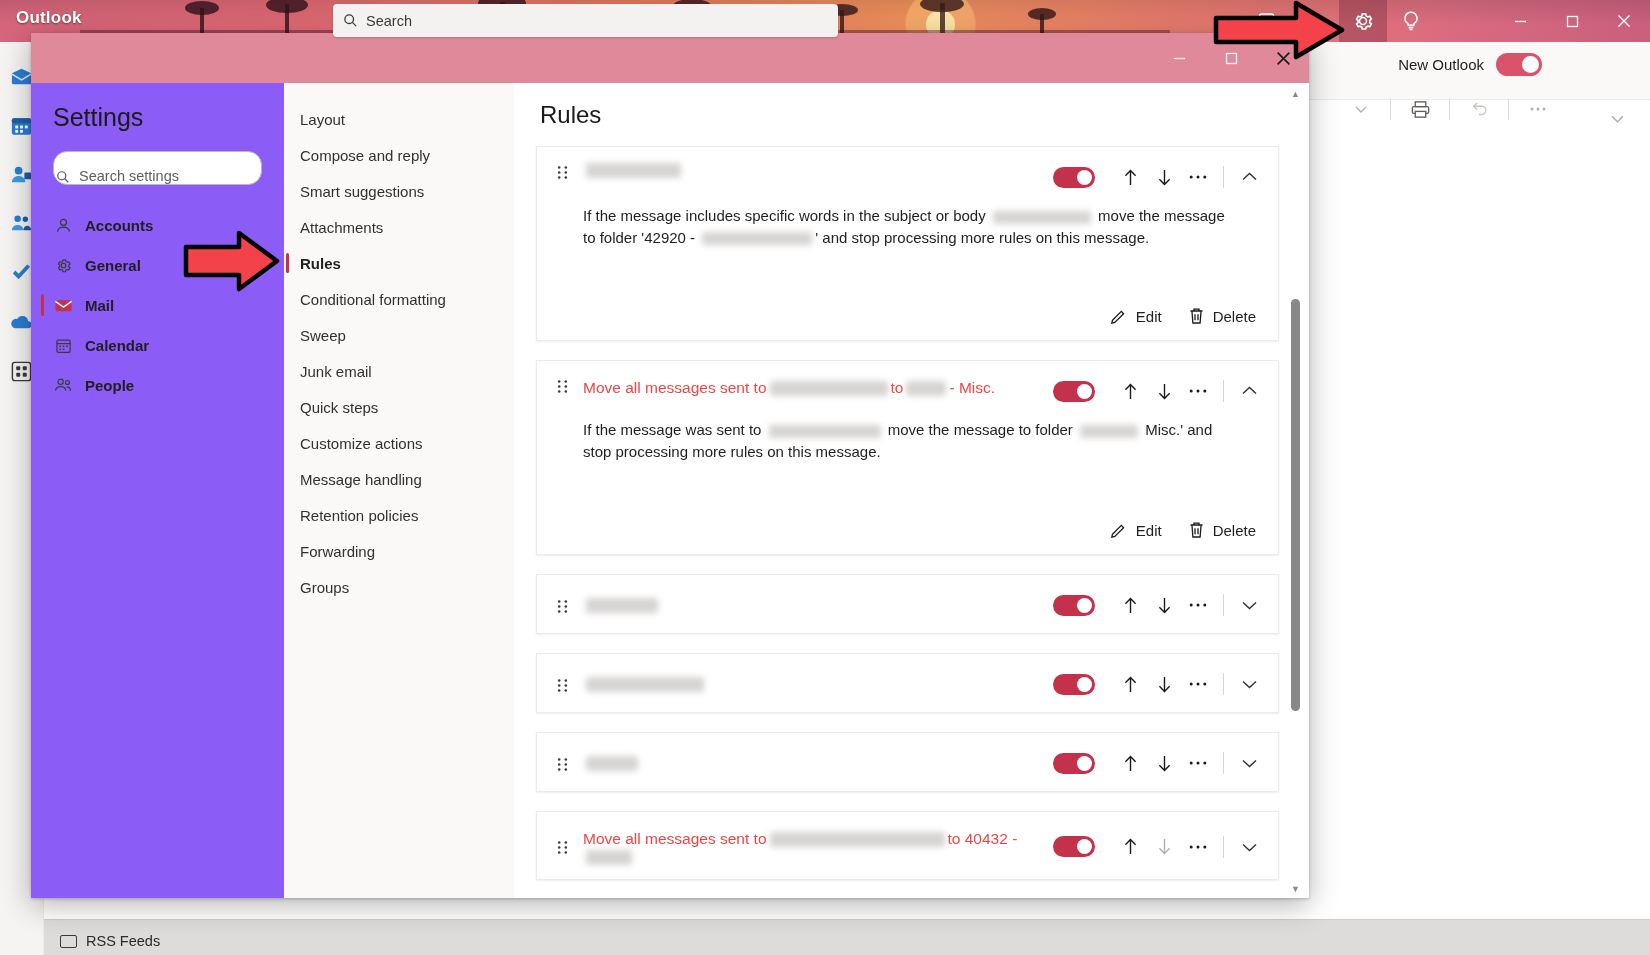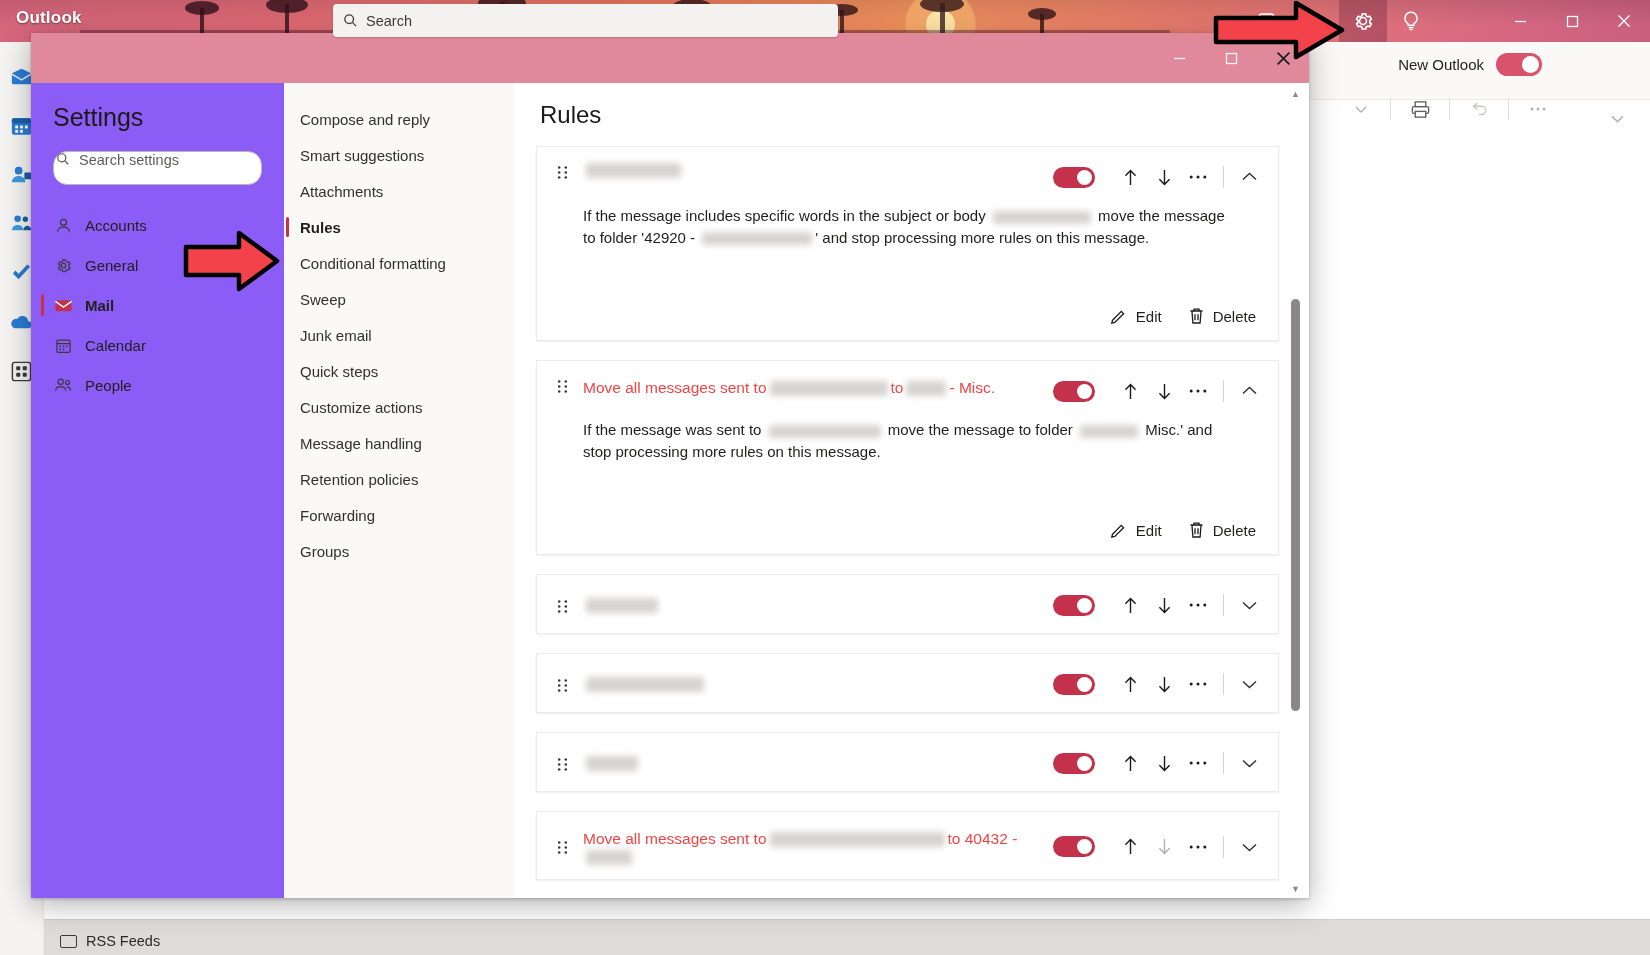--- a/index.html
+++ b/index.html
@@ -80,27 +80,27 @@
   }
   .dlg-wc { display:flex; }
   .dlg-wc > div { width:52px; height:50px; display:flex; align-items:center; justify-content:center; color:#fff; }
   .dlg-body { flex:1; display:flex; min-height:0; background:#ffffff; }
 
   
   .s-left { width:253px; flex:0 0 253px; background:#8b5cf6; padding:20px 0 0 0; }
   .s-title { font-size:25px; color:#1b1a19; padding:0 0 0 22px; margin-bottom:19px; font-weight:400;}
   .s-search {
     margin:0 22px 20px 22px; height:34px; border:1px solid #b9b7b5; border-radius:14px;
-    background:#fff; display:flex; align-items:flex-start; gap:9px; padding:0 2px;
+    background:#fff; display:flex; align-items:flex-end; gap:9px; padding:0 2px;
   }
   .s-search .ph { color:#605e5c; font-size:14.5px;}
   .s-nav { display:flex; flex-direction:column; }
   .s-item {
     height:40px; display:flex; align-items:center; gap:12px; padding-left:22px;
-    font-size:15px; color:#201f1e; position:relative;
+    font-size:15px; color:#201f1e; position:relative;font-weight:bold;
   }
   .s-item .ic { width:20px; display:flex; justify-content:center; align-items:center; color:#3b3a39;}
   .s-item.active { font-weight:700; }
   .s-item.active::before {
     content:""; position:absolute; left:10px; top:9px; width:3px; height:22px;
     background:#c4314b; border-radius:2px;
   }
 
   
   .s-mid { width:230px; flex:0 0 230px; background:#faf9f8; padding-top:18px; }
@@ -427,20 +427,23 @@
                 </svg>
             </span>
             <span>People</span>
           </div>
 
         </div>
       </div>
 
       <div class="s-mid">
         <div class="m-item">
+            <span>Layout</span>
+          </div>
+        <div class="m-item">
             <span>Compose and reply</span>
           </div>
         <div class="m-item">
             <span>Smart suggestions</span>
           </div>
         <div class="m-item">
             <span>Attachments</span>
           </div>
         <div class="m-item active">
             <span>Rules</span>

